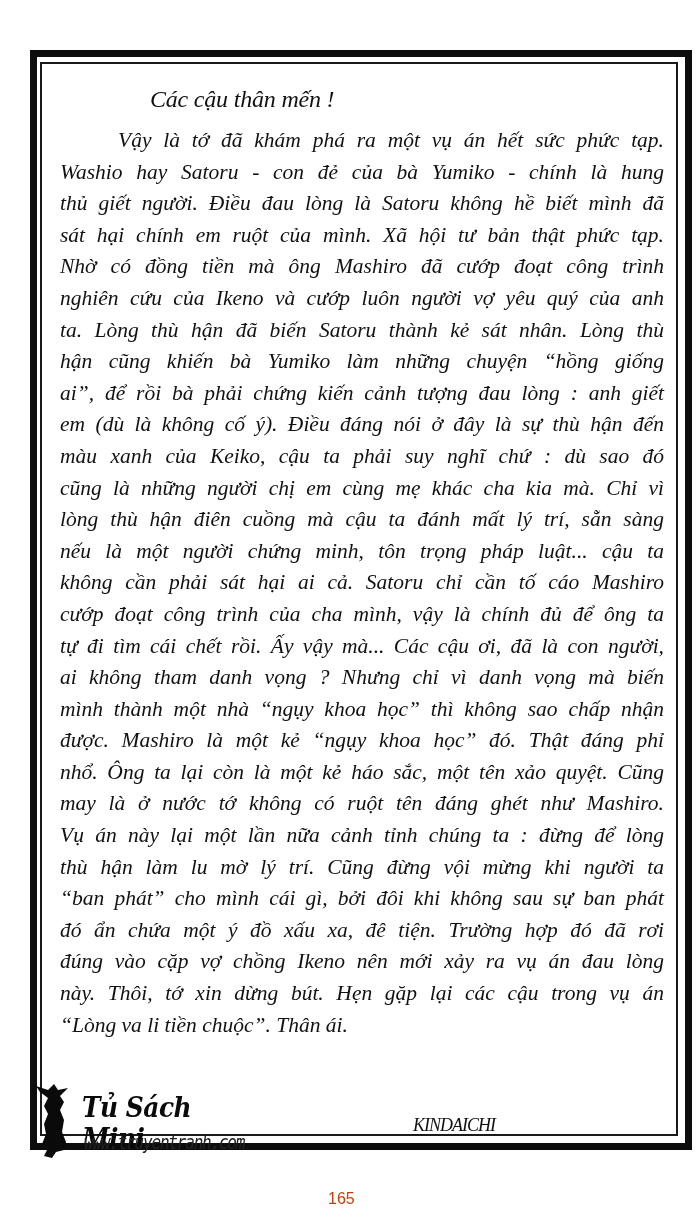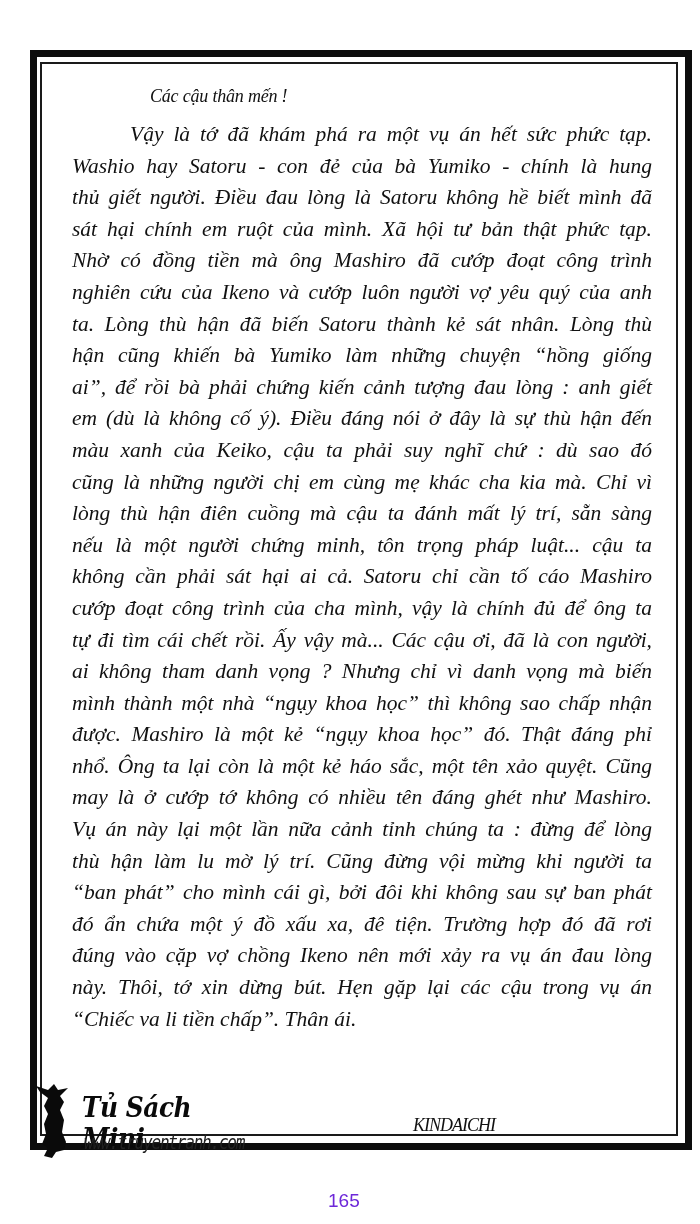--- a/index.html
+++ b/index.html
@@ -10,41 +10,41 @@
     .outer-frame {
       position: absolute; left: 30px; top: 50px; width: 648px; height: 1086px;
       border: 7px solid #0d0d0d;
     }
     .inner-frame {
       position: absolute; left: 40px; top: 62px; width: 638px; height: 1074px;
       border: 2px solid #1a1a1a; box-sizing: border-box;
     }
     .content { position: absolute; left: 60px; top: 86px; width: 604px; }
     .salutation {
-      font-style: italic; font-size: 18px; margin: 0 0 12px 90px; letter-spacing: -0.2px;
+      font-style: italic; font-size: 24px; margin: 0 0 12px 90px; letter-spacing: -0.2px;
     }
-    .body-text { font-style: italic; font-size: 21.5px; line-height: 31.6px; margin: 12px; }
+    .body-text { font-style: italic; font-size: 21.5px; line-height: 31.6px; margin: 0; }
     .line { display: block; white-space: nowrap; text-align: justify; text-align-last: justify; }
     .line.first { padding-left: 58px; }
     .line.last { text-align-last: left; }
     .signature {
       position: absolute; left: 413px; top: 1075px; font-style: italic; font-size: 18px; letter-spacing: -1px; margin-top: 40px;
     }
     .logo { position: absolute; left: 26px; top: 1072px; width: 240px; height: 90px; font-style: italic; }
     .logo-figure { position: absolute; left: 8px; top: 8px; width: 44px; height: 80px; }
     .logo-title {
       position: absolute; left: 56px; top: 20px; font-family: "DejaVu Serif", serif; font-weight: bold;
       font-size: 27px; color: #0a0a0a; letter-spacing: -0.5px; transform: scaleX(0.92); transform-origin: left;
     }
     .logo-url {
       position: absolute; left: 58px; top: 58px; font-family: "DejaVu Sans Mono", monospace; font-size: 16px;
       color: #222; letter-spacing: -1.2px; transform: scaleY(1.25); transform-origin: top left;
     }
     .page-number {
-      position: absolute; left: 328px; top: 1190px; font-family: "Liberation Sans", sans-serif; font-size: 19px; color: #6d28d9;
+      position: absolute; left: 328px; top: 1190px; font-family: "Liberation Sans", sans-serif; font-size: 16px; color: #c2410c;
     }
   </style>
 </head>
 <body>
 
 <div class="outer-frame"></div>
 <div class="inner-frame"></div>
 
 <div class="content">
   <p class="salutation">Các cậu thân mến !</p>
@@ -63,28 +63,28 @@
       <span class="line">cũng là những người chị em cùng mẹ khác cha kia mà. Chỉ vì</span>
       <span class="line">lòng thù hận điên cuồng mà cậu ta đánh mất lý trí, sẵn sàng</span>
       <span class="line">nếu là một người chứng minh, tôn trọng pháp luật... cậu ta</span>
       <span class="line">không cần phải sát hại ai cả. Satoru chỉ cần tố cáo Mashiro</span>
       <span class="line">cướp đoạt công trình của cha mình, vậy là chính đủ để ông ta</span>
       <span class="line">tự đi tìm cái chết rồi. Ấy vậy mà... Các cậu ơi, đã là con người,</span>
       <span class="line">ai không tham danh vọng ? Nhưng chỉ vì danh vọng mà biến</span>
       <span class="line">mình thành một nhà “ngụy khoa học” thì không sao chấp nhận</span>
       <span class="line">được. Mashiro là một kẻ “ngụy khoa học” đó. Thật đáng phỉ</span>
       <span class="line">nhổ. Ông ta lại còn là một kẻ háo sắc, một tên xảo quyệt. Cũng</span>
-      <span class="line">may là ở cướp tớ không có nhiều tên đáng ghét như Mashiro.</span>
+      <span class="line">may là ở nước tớ không có ruột tên đáng ghét như Mashiro.</span>
       <span class="line">Vụ án này lại một lần nữa cảnh tỉnh chúng ta : đừng để lòng</span>
       <span class="line">thù hận làm lu mờ lý trí. Cũng đừng vội mừng khi người ta</span>
       <span class="line">“ban phát” cho mình cái gì, bởi đôi khi không sau sự ban phát</span>
       <span class="line">đó ẩn chứa một ý đồ xấu xa, đê tiện. Trường hợp đó đã rơi</span>
       <span class="line">đúng vào cặp vợ chồng Ikeno nên mới xảy ra vụ án đau lòng</span>
       <span class="line">này. Thôi, tớ xin dừng bút. Hẹn gặp lại các cậu trong vụ án</span>
-      <span class="line last">“Chiếc va li tiền chấp”. Thân ái.</span>
+      <span class="line last">“Lòng va li tiền chuộc”. Thân ái.</span>
     </div>
 </div>
 
 <div class="signature">KINDAICHI</div>
 
 <div class="logo">
   <svg class="logo-figure" viewBox="0 0 44 80">
     <path d="M2 6 L14 10 L20 4 L24 10 L34 8 L26 16 L30 22 L26 30 L30 40 L28 52 L32 62 L30 70 L22 72 L18 78 L10 76 L14 68 L8 64 L12 54 L10 44 L14 34 L10 26 L14 18 L6 12 Z" fill="#0a0a0a"></path>
   </svg>
   <div class="logo-title">Tủ Sách Mini</div>

